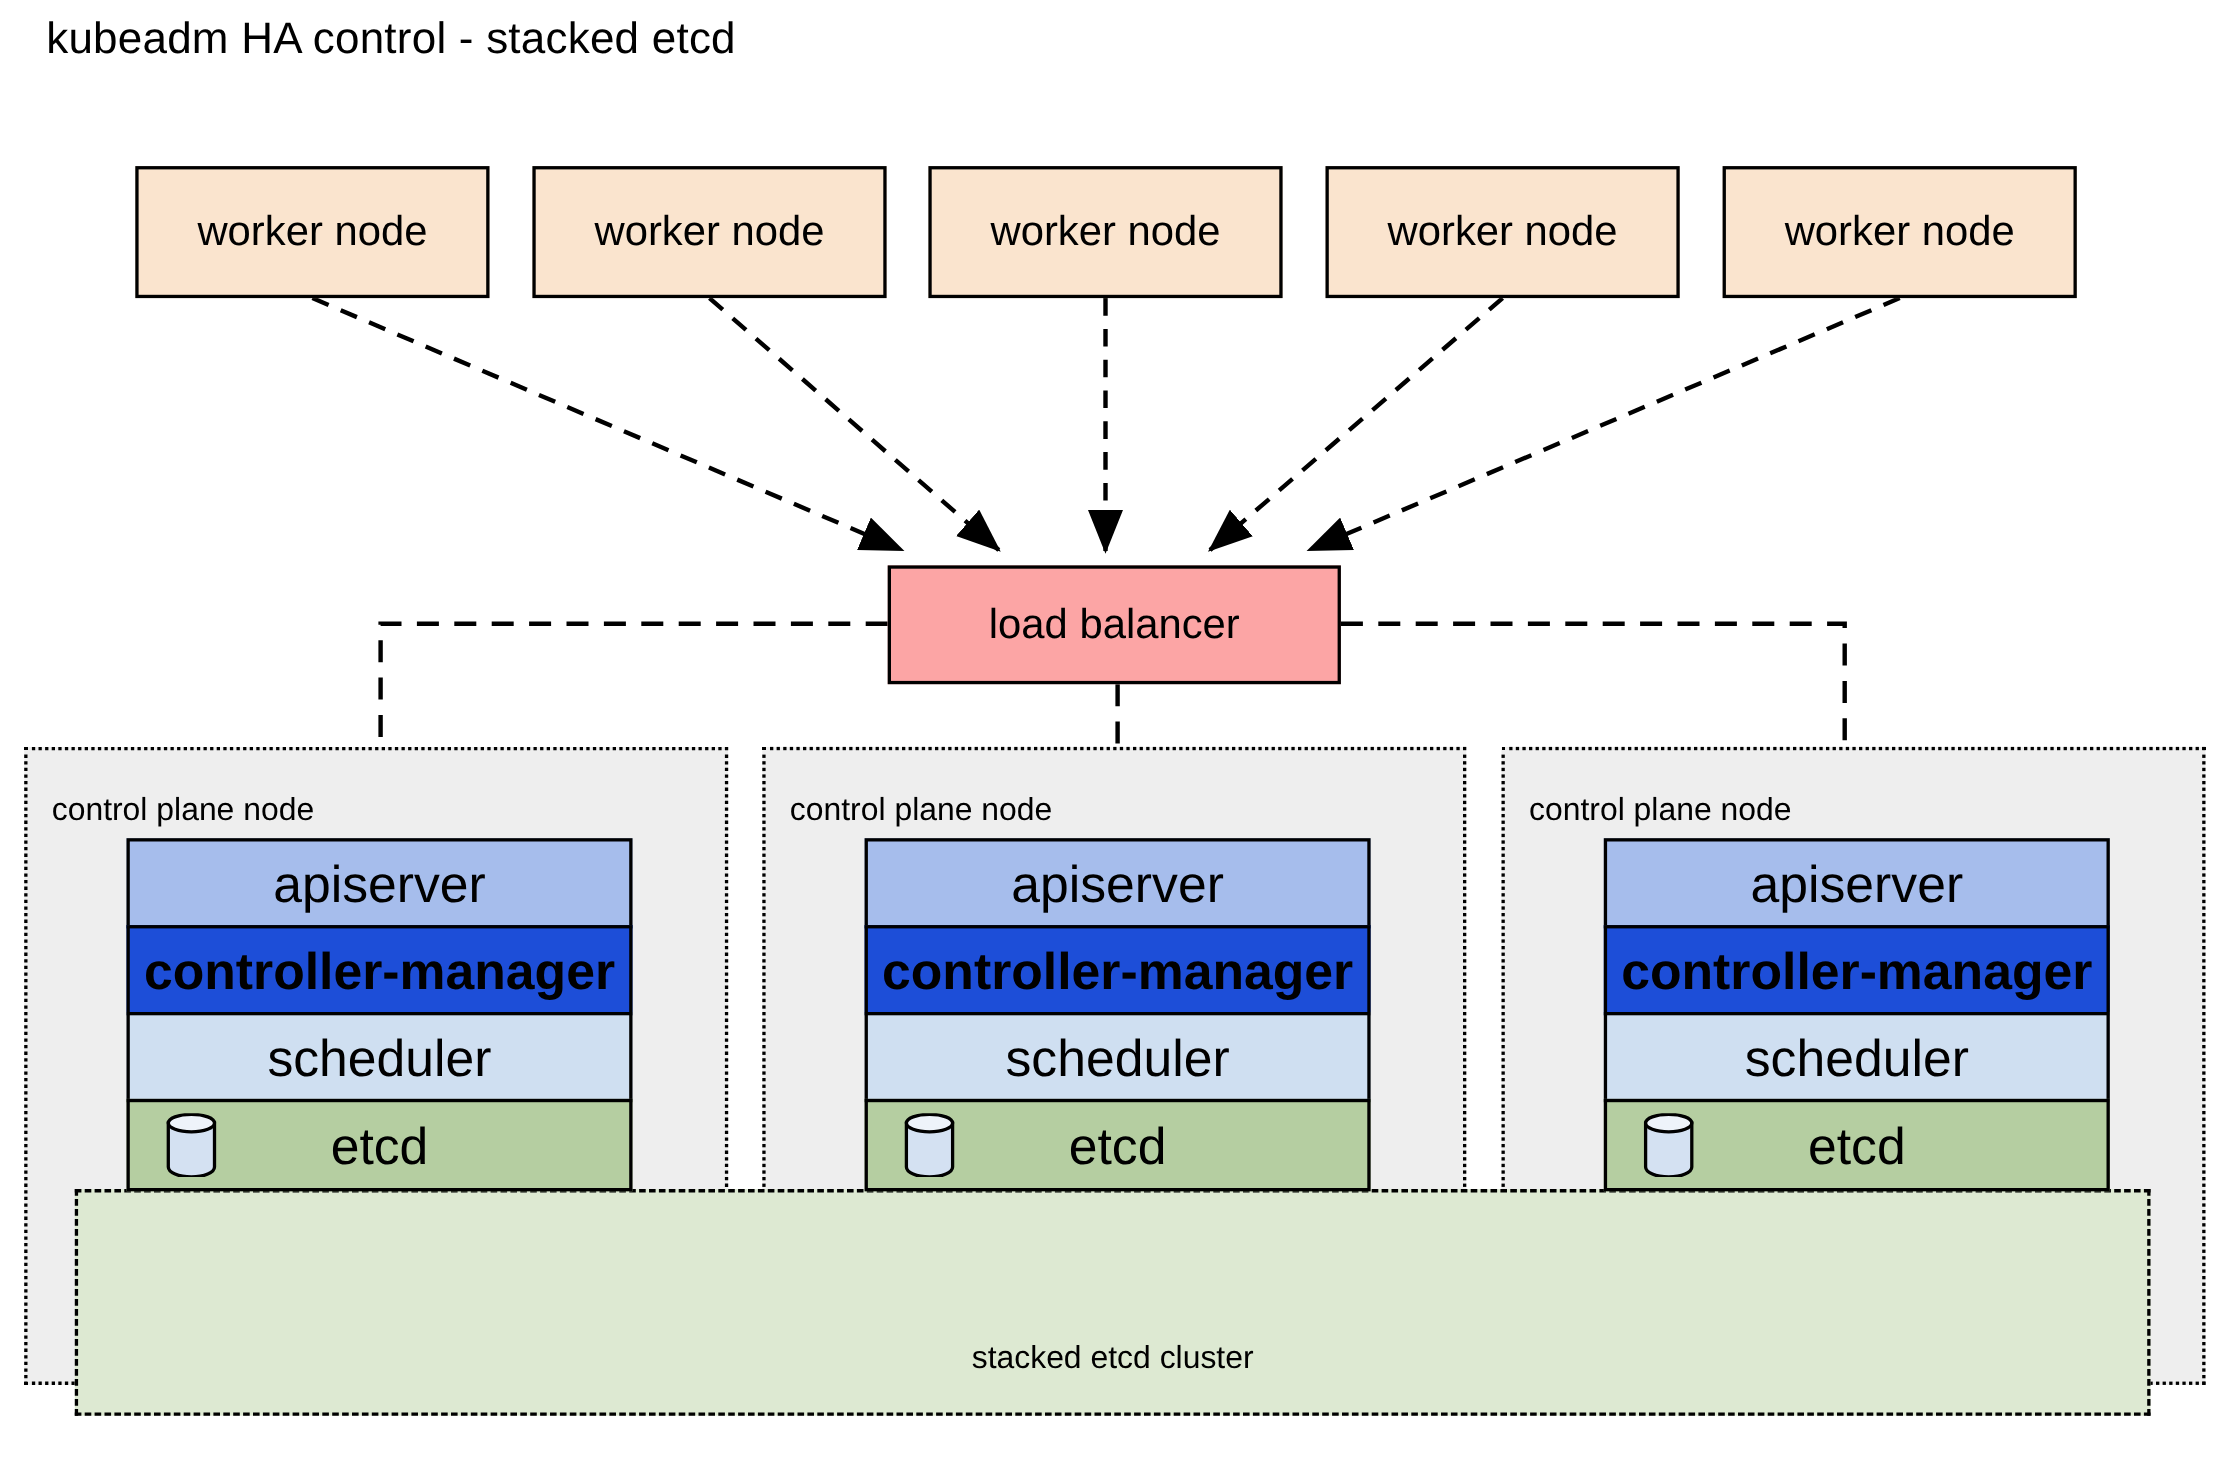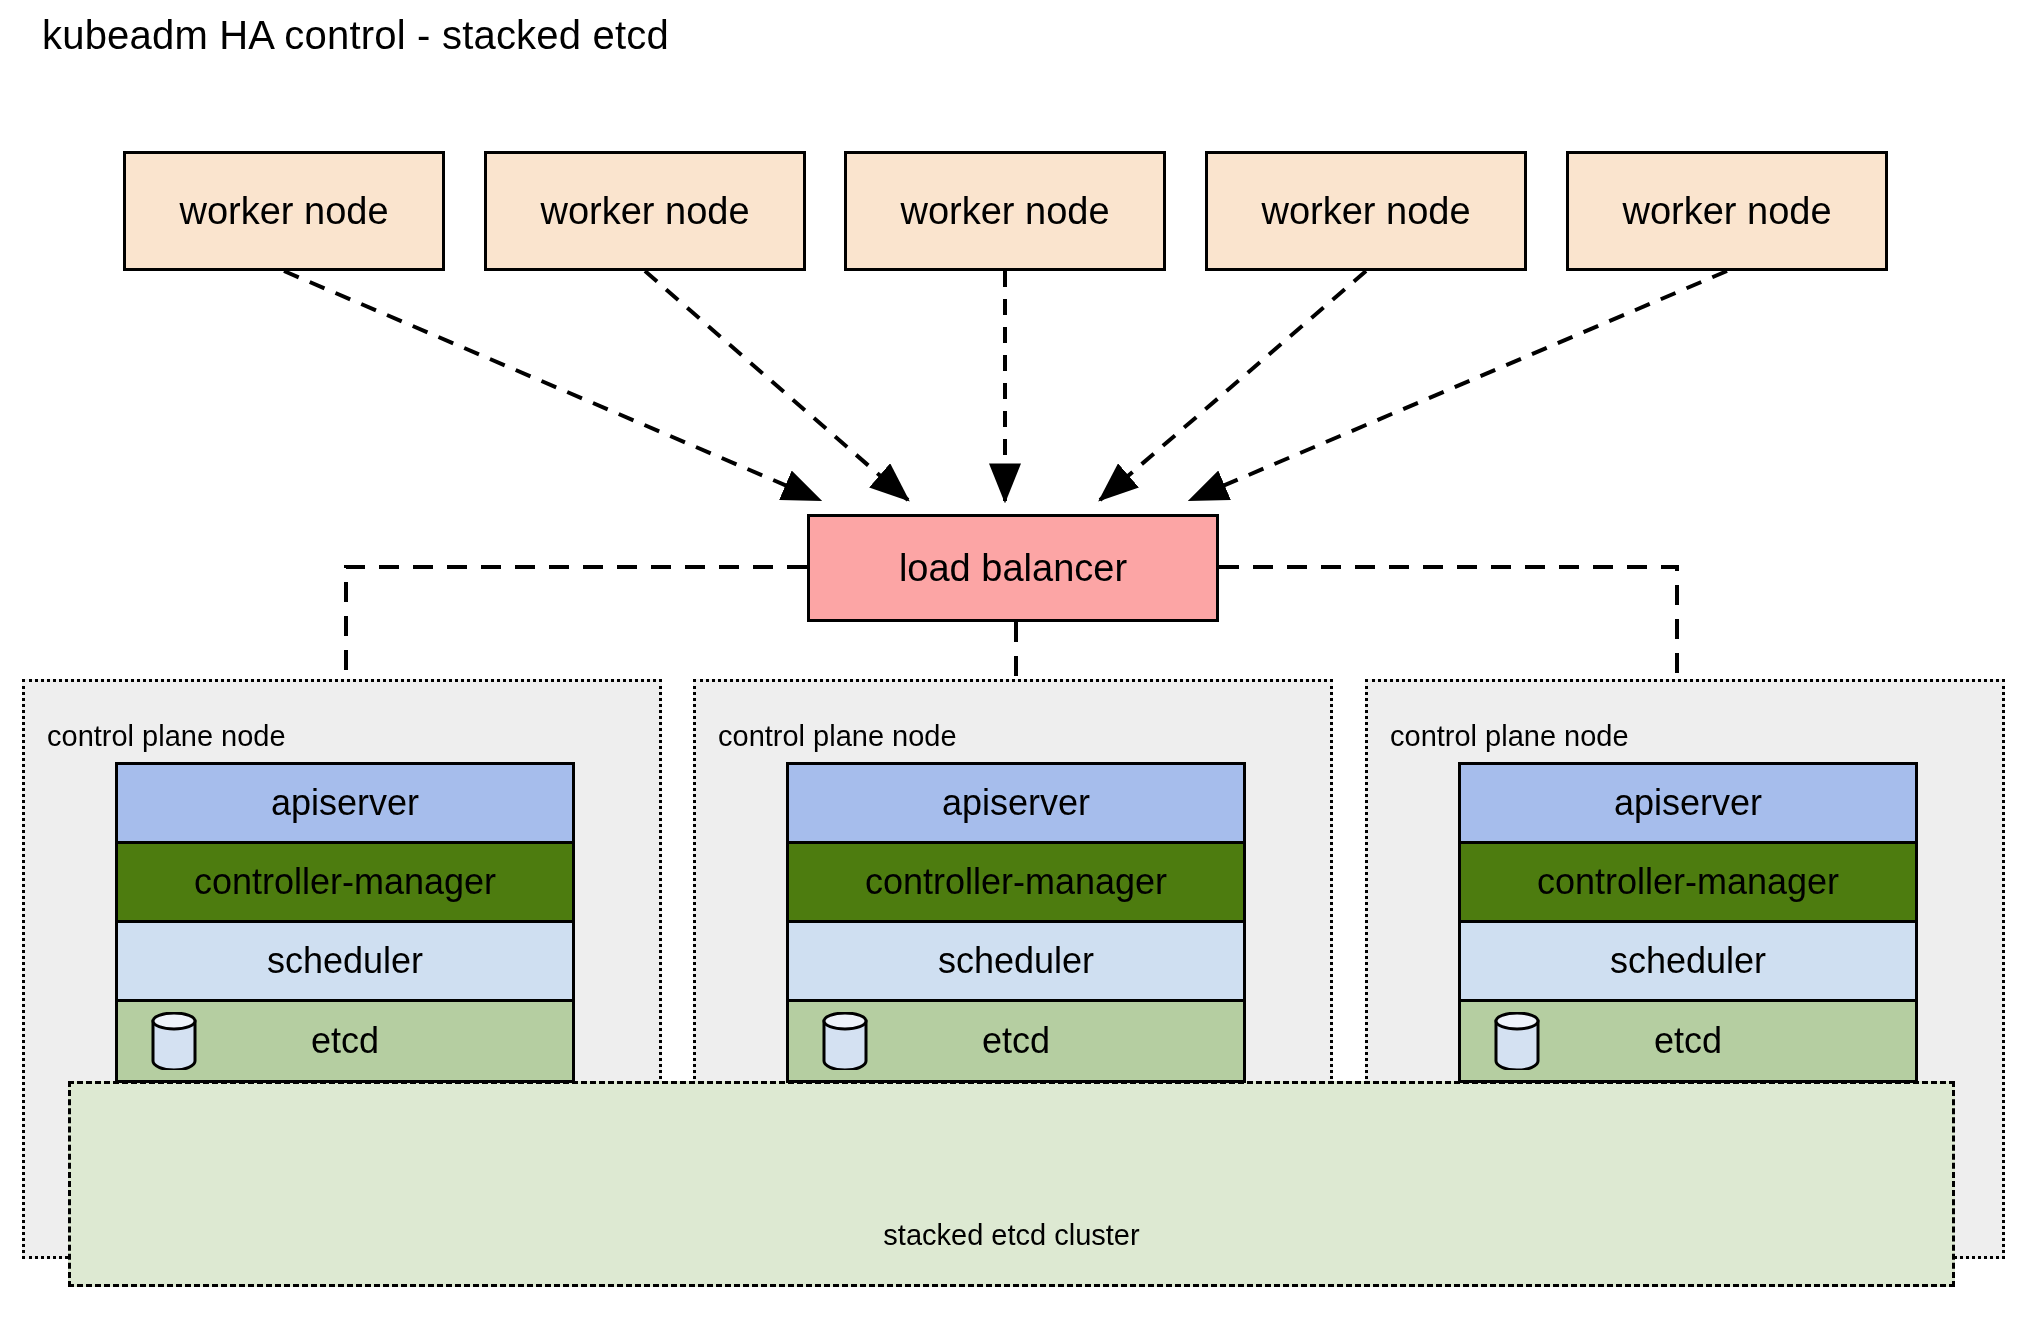--- a/index.html
+++ b/index.html
@@ -97,28 +97,28 @@
     width: 460px;
     top: 762px;
   }
   .component {
     box-sizing: border-box;
     border: 3px solid #000000;
     height: 82px;
     display: flex;
     align-items: center;
     justify-content: center;
-    font-size: 36px;
+    font-size: 47px;
     white-space: nowrap;
     margin-top: -3px;
     position: relative;
   }
   .component:first-child { margin-top: 0; }
   .c-apiserver { background: #a6bdec; }
-  .c-controller-manager { background: #4d7c0f; }
+  .c-controller-manager { background: #1d4ed8; font-weight: bold; }
   .c-scheduler { background: #cfdff1; }
   .c-etcd { background: #b5ceA1; height: 84px; }
   .etcd-cyl {
     position: absolute;
     left: 32px;
     top: 50%;
     transform: translateY(-50%);
     width: 48px;
     height: 58px;
   }

